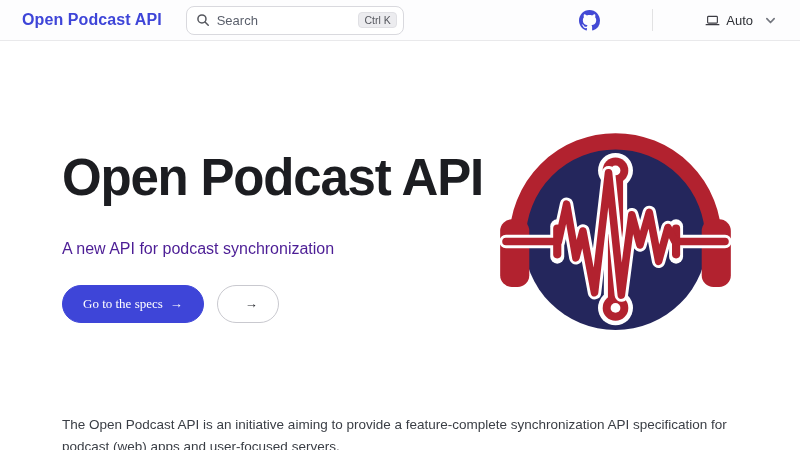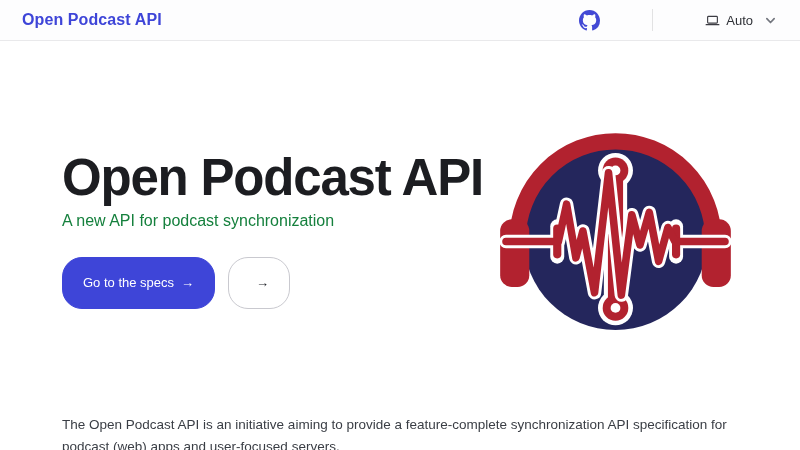--- a/index.html
+++ b/index.html
@@ -83,35 +83,35 @@
   .hero-text { position: absolute; left: 62px; top: 108px; width: 430px; }
   .hero-title {
     font-size: 51px;
     line-height: 1.15;
     font-weight: 800;
     letter-spacing: -1.2px;
     color: #1c1d21;
     white-space: nowrap;
   }
   .hero-tagline {
-    margin-top: 4px;
+    margin-top: 32px;
     font-size: 16px;
-    color: #15803d;
+    color: #4c1d95;
   }
   .hero-actions { margin-top: 27px; display: flex; gap: 13px; align-items: center; }
   .btn {
-    height: 52px;
+    height: 38px;
     border-radius: 20px;
     display: inline-flex;
     align-items: center;
     padding: 0 20px;
     font-size: 13px;
     font-weight: 500;
     cursor: pointer;
-    font-family: Liberation Sans, sans-serif;
+    font-family: Liberation Serif, serif;
   }
   .btn .arrow { margin-left: 7px; font-size: 13px; }
   .btn-brand {
     background: #3e45d8;
     color: #ffffff;
     border: 1px solid #3e45d8;
   }
   .btn-alt {
     background: #ffffff;
     color: #22252b;
@@ -136,20 +136,30 @@
     line-height: 1.65;
     color: #3a3e45;
   }
 </style>
 </head>
 <body>
 
 <header class="navbar">
   <div class="nav-title">Open Podcast API</div>
 
+  <button class="search-btn">
+    <span class="search-icon">
+      <svg width="14" height="14" viewBox="0 0 16 16" fill="none" stroke="currentColor" stroke-width="1.7" stroke-linecap="round">
+        <circle cx="6.8" cy="6.8" r="4.6"></circle>
+        <line x1="10.3" y1="10.3" x2="14" y2="14"></line>
+      </svg>
+    </span>
+    <span class="search-text">Search</span>
+    <span class="search-kbd">Ctrl K</span>
+  </button>
 
   <div class="nav-right">
     <span class="github-link">
       <svg width="21" height="21" viewBox="0 0 16 16" fill="#4349d5">
         <path d="M8 0C3.58 0 0 3.58 0 8c0 3.54 2.29 6.53 5.47 7.59.4.07.55-.17.55-.38 0-.19-.01-.82-.01-1.49-2.01.37-2.53-.49-2.69-.94-.09-.23-.48-.94-.82-1.13-.28-.15-.68-.52-.01-.53.63-.01 1.08.58 1.23.82.72 1.21 1.87.87 2.33.66.07-.52.28-.87.51-1.07-1.78-.2-3.64-.89-3.64-3.95 0-.87.31-1.59.82-2.15-.08-.2-.36-1.02.08-2.12 0 0 .67-.21 2.2.82.64-.18 1.32-.27 2-.27s1.36.09 2 .27c1.53-1.04 2.2-.82 2.2-.82.44 1.1.16 1.92.08 2.12.51.56.82 1.27.82 2.15 0 3.07-1.87 3.75-3.65 3.95.29.25.54.73.54 1.48 0 1.07-.01 1.93-.01 2.2 0 .21.15.46.55.38A8.01 8.01 0 0 0 16 8c0-4.42-3.58-8-8-8z"></path>
       </svg>
     </span>
     <span class="nav-divider"></span>
     <span class="theme-switch">
       <span class="laptop-icon">

